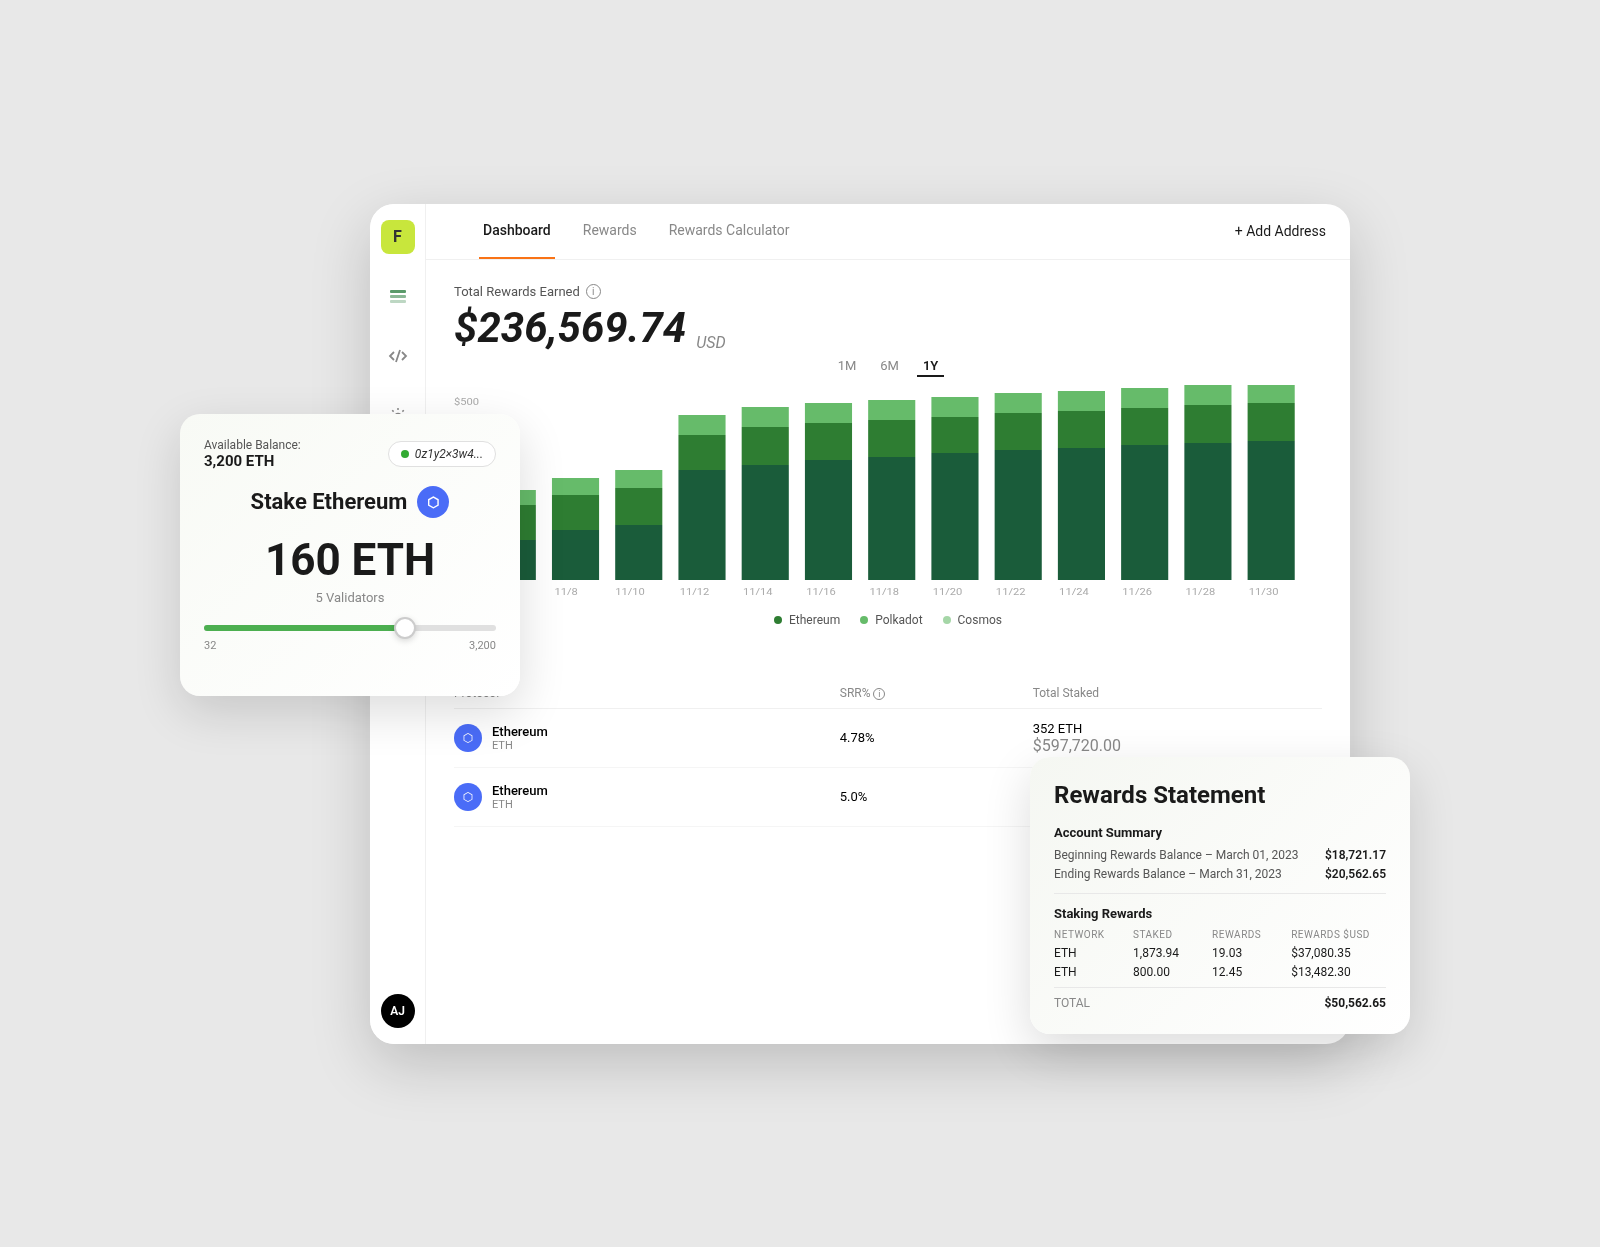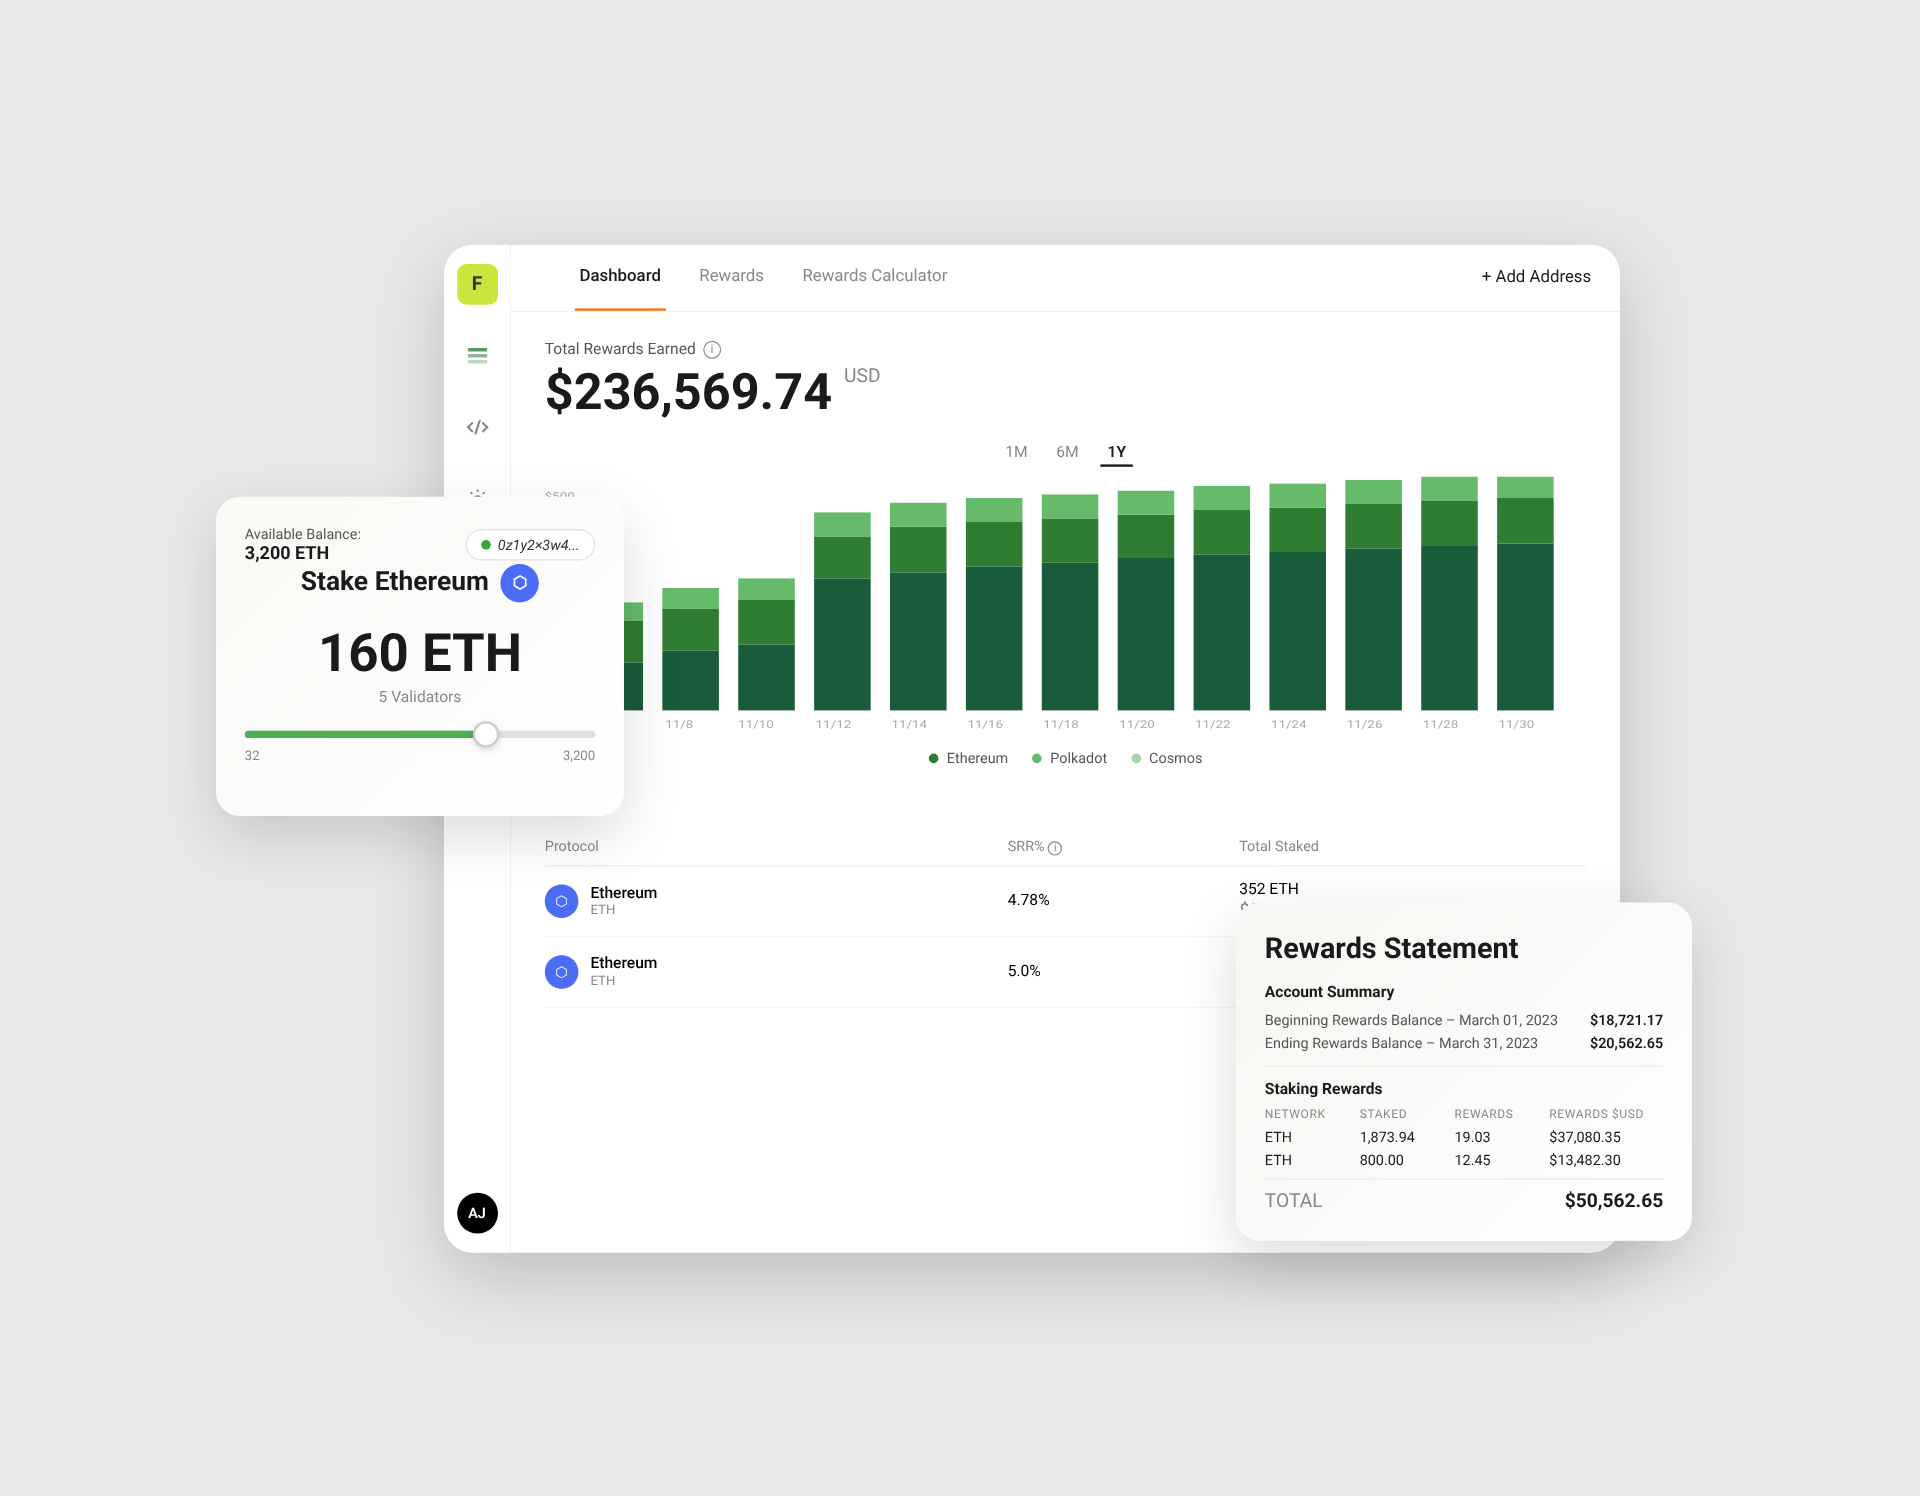--- a/index.html
+++ b/index.html
@@ -145,23 +145,24 @@
       align-items: center;
       justify-content: center;
       font-size: 10px;
       color: #888;
     }
     .total-value {
       font-size: 42px;
       font-weight: 700;
       color: #1a1a1a;
       display: flex;
-      align-items: flex-start;
+      align-items: flex-end;
       gap: 10px;
-      margin-bottom: 16px;
+      margin-bottom: 4px;
+      font-style: italic;
     }
     .total-currency {
       font-size: 16px;
       font-weight: 400;
       color: #888;
     }
     
     .chart-section {
       position: relative;
     }
@@ -260,20 +261,21 @@
       background: linear-gradient(135deg, #f8faf5, #ffffff);
       border-radius: 20px;
       box-shadow: 0 16px 48px rgba(0,0,0,0.14);
       padding: 24px;
       z-index: 10;
     }
     .stake-card-header {
       display: flex;
       align-items: center;
       justify-content: space-between;
+      margin-bottom: 16px;
       gap: 18px;
     }
     .balance-info { font-size: 12px; color: #555; }
     .balance-amount { font-size: 15px; font-weight: 700; color: #1a1a1a; }
     .address-badge {
       background: #fff;
       border: 1px solid #e0e0e0;
       border-radius: 20px;
       padding: 5px 12px;
       font-size: 12px;
@@ -395,21 +397,21 @@
     .staking-rewards-row {
       display: grid;
       grid-template-columns: 1fr 1fr 1fr 1.2fr;
       font-size: 12px;
       color: #1a1a1a;
       margin-bottom: 5px;
     }
     .staking-total-row {
       display: flex;
       justify-content: space-between;
-      font-size: 16px;
+      font-size: 12px;
       color: #888;
       margin-top: 8px;
       padding-top: 8px;
       border-top: 1px solid #e8e8e8;
     }
     .staking-total-val { font-weight: 700; color: #1a1a1a; margin-left: 22px; }
     
     svg.bar-chart { width: 100%; height: 220px; }
   </style>
 </head>

